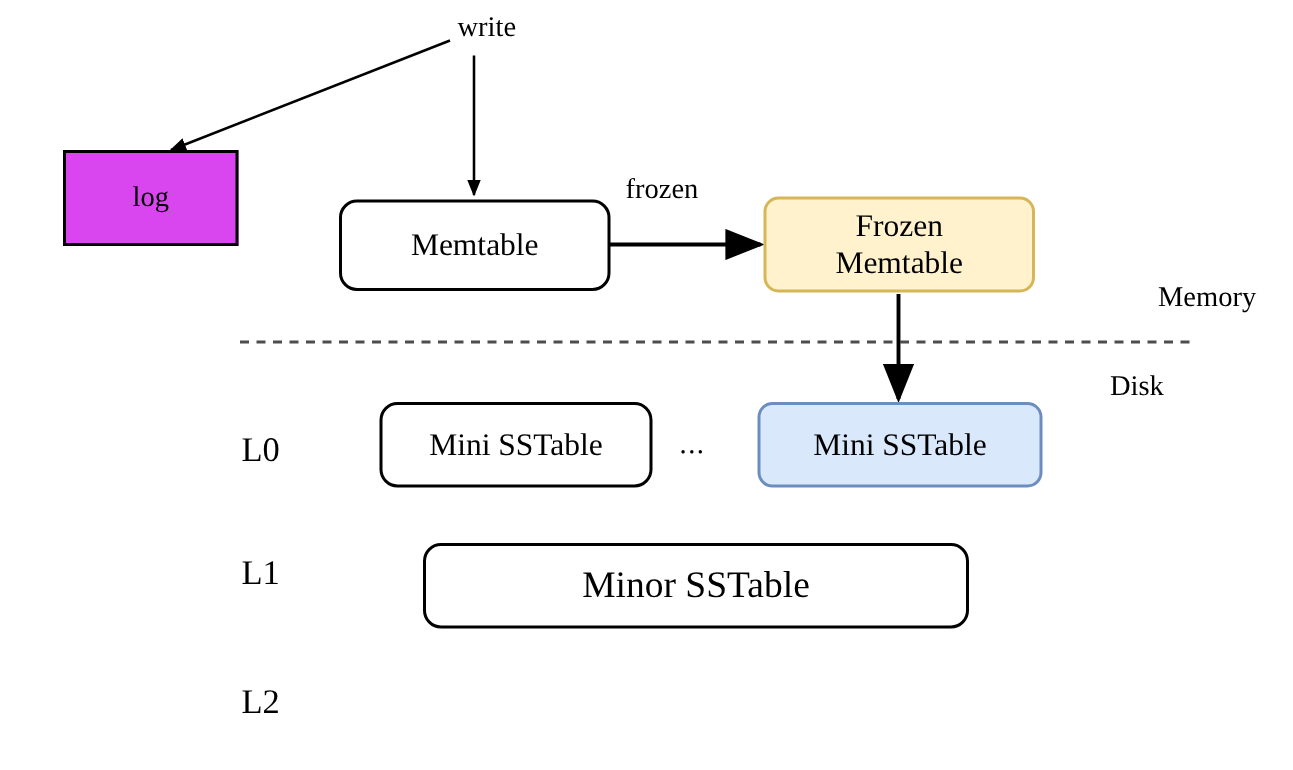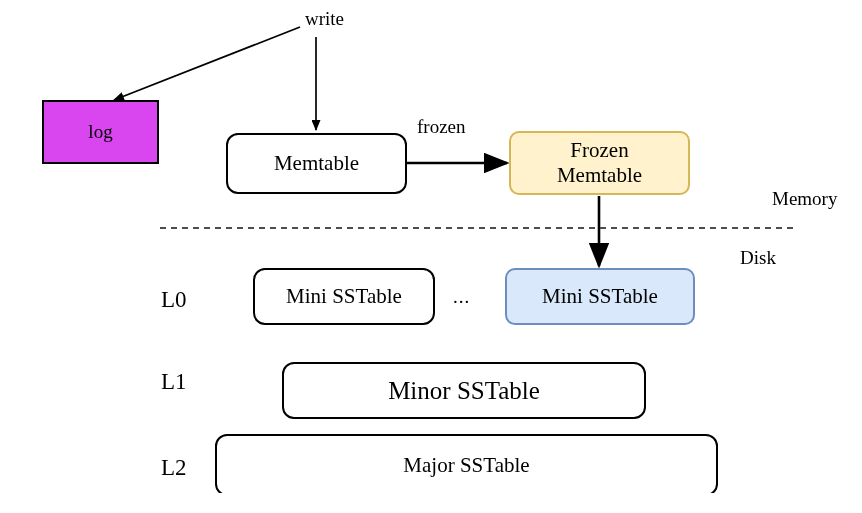--- a/index.html
+++ b/index.html
@@ -121,15 +121,14 @@
 Memtable</div>
 
   <div class="node round" style="left:253px; top:268px; width:182px; height:57px; font-size:21px;">Mini SSTable</div>
 
   <div class="ellipsis" style="left:453px; top:286px;">...</div>
 
   <div class="node blue" style="left:505px; top:268px; width:190px; height:57px; font-size:21px;">Mini SSTable</div>
 
   <div class="node round" style="left:282px; top:350px; width:364px; height:57px; font-size:25px;margin-top:12px;">Minor SSTable</div>
 
-  <div class="node round" style="left:215px; top:434px; width:503px; height:62px; font-size:21px;">Major SSTable</div>
 
 </div>
 
 </body></html>

